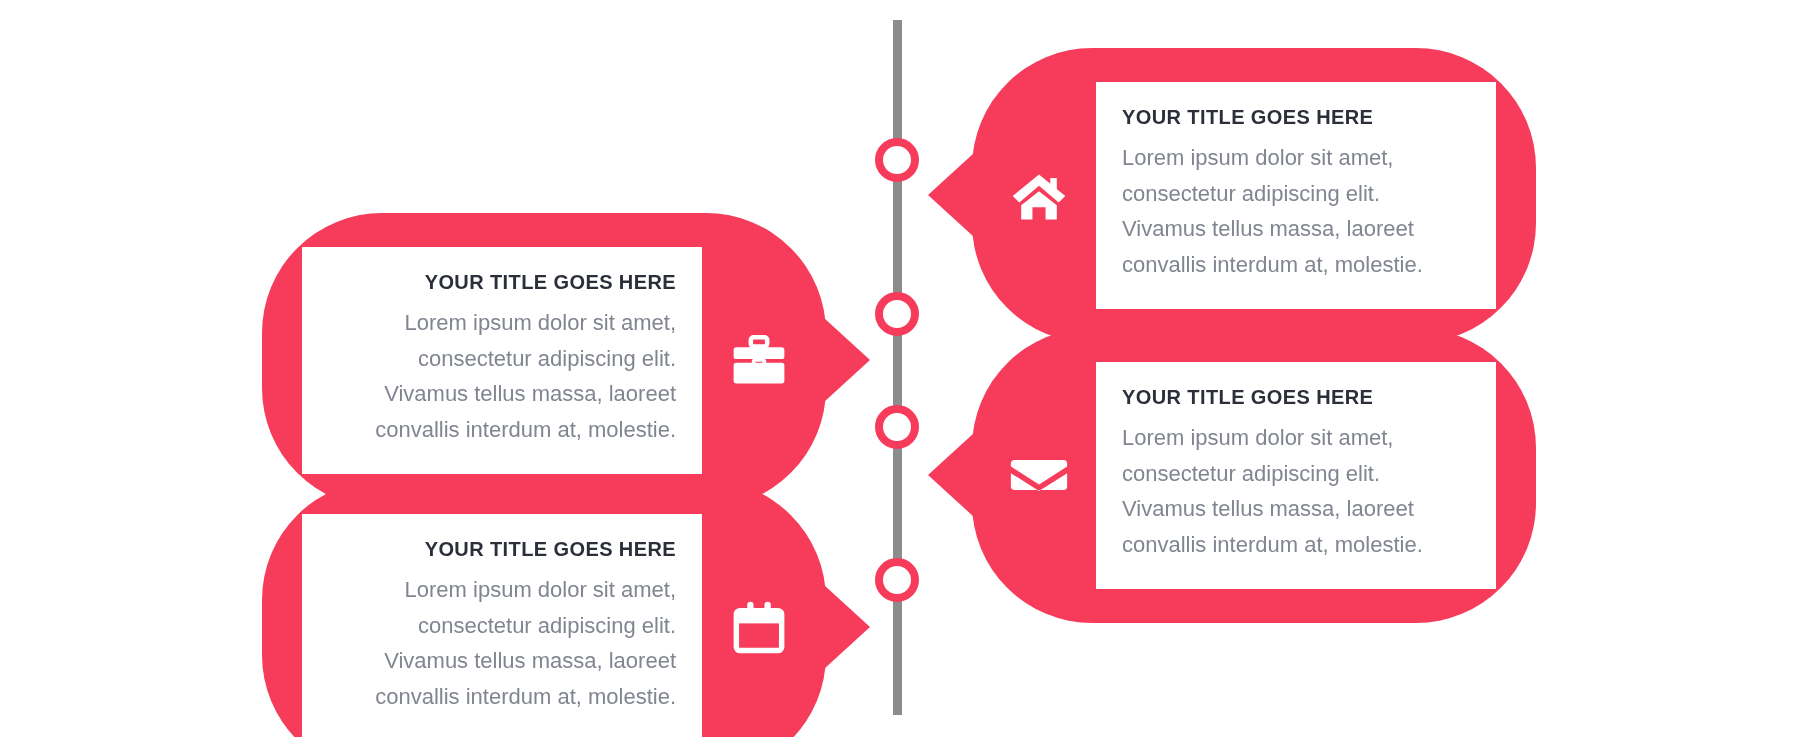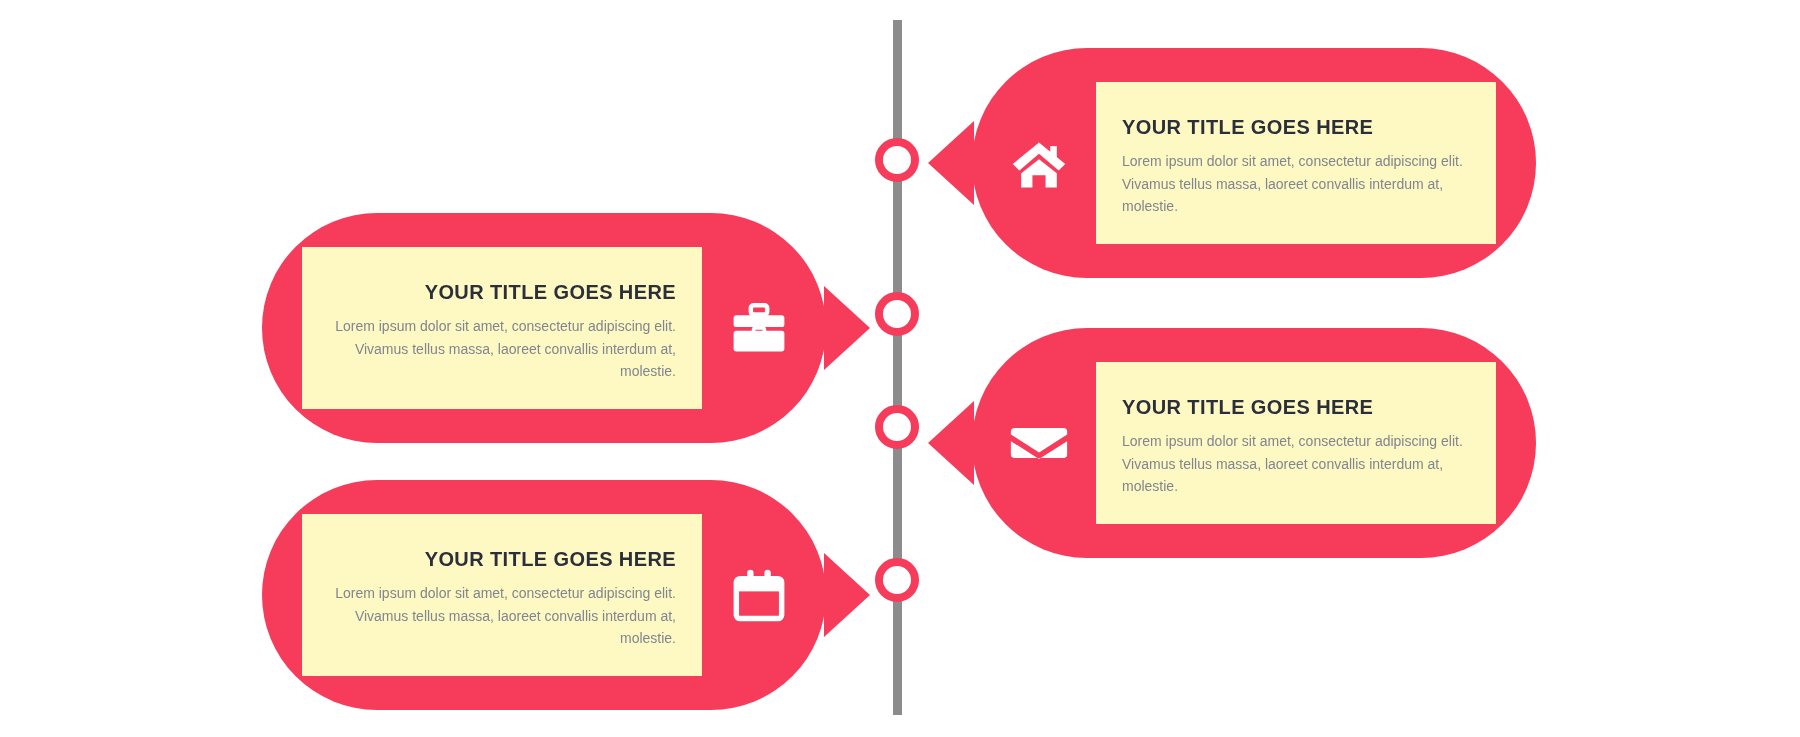--- a/index.html
+++ b/index.html
@@ -50,36 +50,36 @@
     position: absolute;
     background: #f73b5b;
     border-radius: 120px;
     display: flex;
     align-items: center;
     box-sizing: border-box;
     z-index: 4;
   }
 
   .card-inner {
-    background: #fef9c3;
+    background: #ffffff;
     box-sizing: border-box;
-    padding: 34px 26px 26px 26px;
+    padding: 24px 26px 26px 26px;
   }
 
   .card-title {
     font-size: 20px;
     font-weight: bold;
     letter-spacing: 0.4px;
     color: #2b2f3a;
     margin: 0 0 12px 0;
     line-height: 1.1;
   }
 
   .card-body {
-    font-size: 14px;
+    font-size: 22px;
     color: #808590;
     line-height: 1.62;
     margin: 0;
   }
 
   .card-icon {
     width: 66px;
     height: 66px;
     flex: 0 0 66px;
     display: flex;

